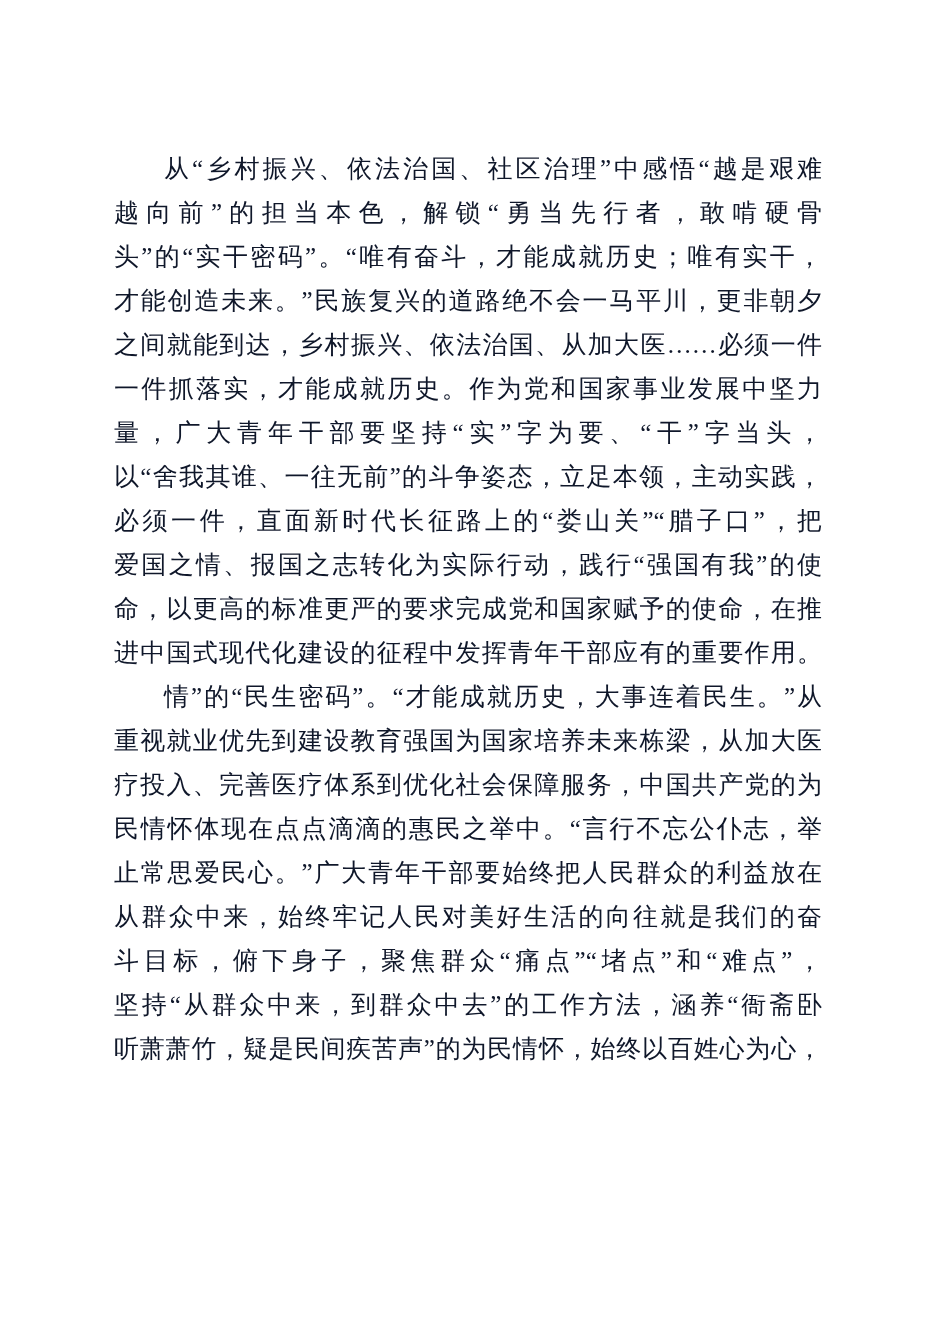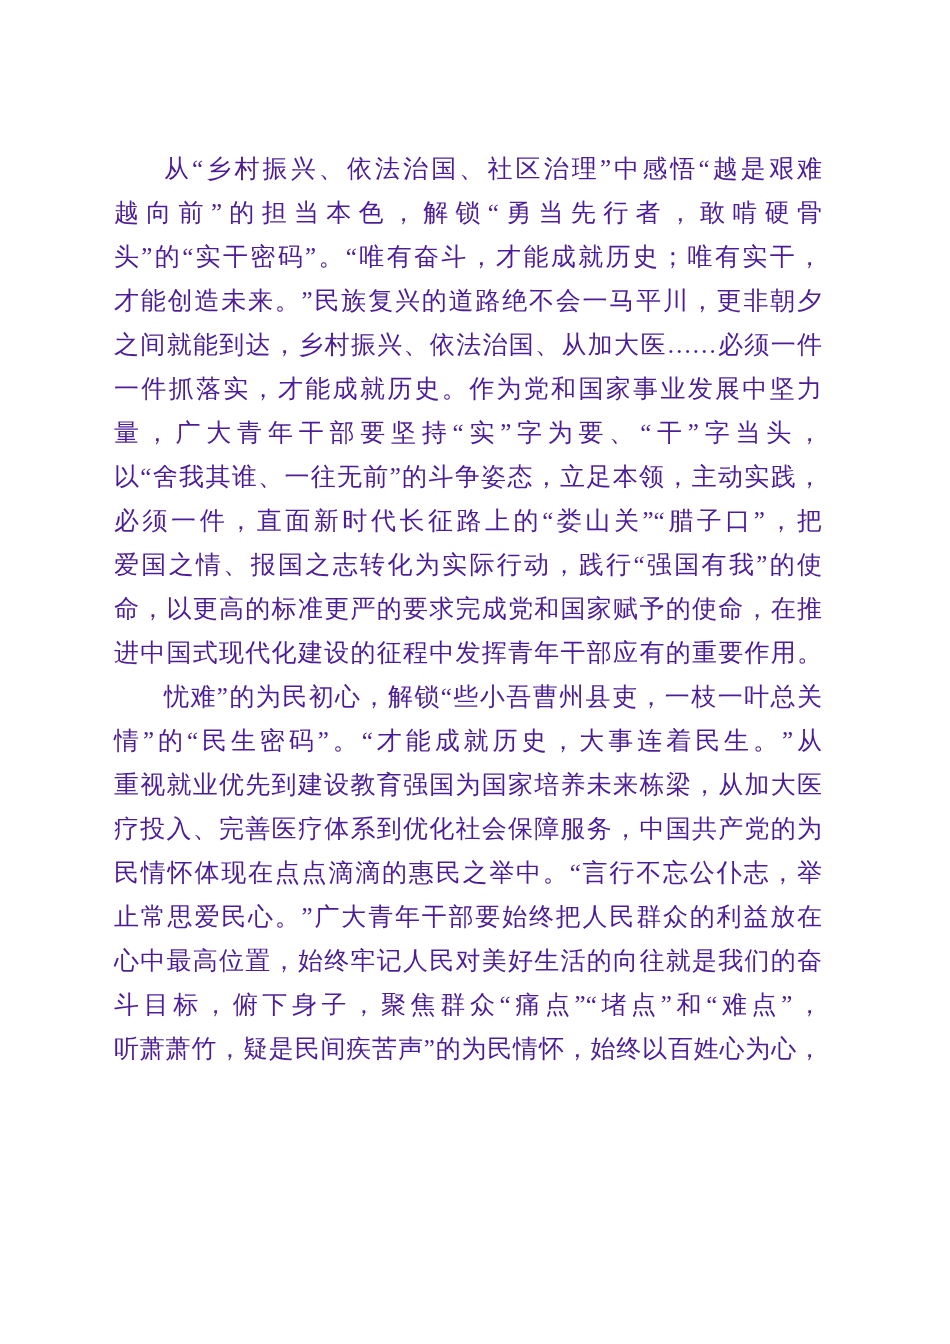--- a/index.html
+++ b/index.html
@@ -42,40 +42,40 @@
     overflow: visible;
   }
   .para .line:first-child {
     text-indent: 50px;
   }
 </style>
 </head>
 <body>
 
 <div class="page">
-  <div class="doc-body" id="doc-body" style="color: #4c1d95;">
+  <div class="doc-body" id="doc-body" style="color: #0f172a;">
       <div class="para">
         <div class="line">从“乡村振兴、依法治国、社区治理”中感悟“越是艰难</div>
         <div class="line">越向前”的担当本色，解锁“勇当先行者，敢啃硬骨</div>
         <div class="line">头”的“实干密码”。“唯有奋斗，才能成就历史；唯有实干，</div>
         <div class="line">才能创造未来。”民族复兴的道路绝不会一马平川，更非朝夕</div>
         <div class="line">之间就能到达，乡村振兴、依法治国、从加大医……必须一件</div>
         <div class="line">一件抓落实，才能成就历史。作为党和国家事业发展中坚力</div>
         <div class="line">量，广大青年干部要坚持“实”字为要、“干”字当头，</div>
         <div class="line">以“舍我其谁、一往无前”的斗争姿态，立足本领，主动实践，</div>
         <div class="line">必须一件，直面新时代长征路上的“娄山关”“腊子口”，把</div>
         <div class="line">爱国之情、报国之志转化为实际行动，践行“强国有我”的使</div>
         <div class="line">命，以更高的标准更严的要求完成党和国家赋予的使命，在推</div>
         <div class="line">进中国式现代化建设的征程中发挥青年干部应有的重要作用。</div>
       </div>
       <div class="para">
-        <div class="line">忧难”的为民初心，解锁“些小吾曹州县吏，一枝一叶总关</div>
         <div class="line">情”的“民生密码”。“才能成就历史，大事连着民生。”从</div>
         <div class="line">重视就业优先到建设教育强国为国家培养未来栋梁，从加大医</div>
         <div class="line">疗投入、完善医疗体系到优化社会保障服务，中国共产党的为</div>
         <div class="line">民情怀体现在点点滴滴的惠民之举中。“言行不忘公仆志，举</div>
         <div class="line">止常思爱民心。”广大青年干部要始终把人民群众的利益放在</div>
-        <div class="line">心中最高位置，始终牢记人民对美好生活的向往就是我们的奋</div>
+        <div class="line">从群众中来，始终牢记人民对美好生活的向往就是我们的奋</div>
         <div class="line">斗目标，俯下身子，聚焦群众“痛点”“堵点”和“难点”，</div>
+        <div class="line">坚持“从群众中来，到群众中去”的工作方法，涵养“衙斋卧</div>
         <div class="line">听萧萧竹，疑是民间疾苦声”的为民情怀，始终以百姓心为心，</div>
       </div>
     </div>
 </div>
 
 </body></html>

